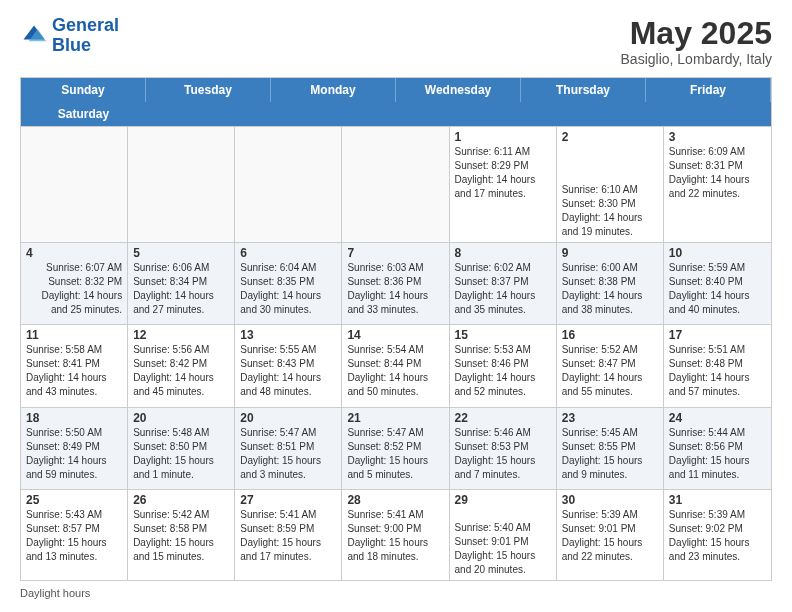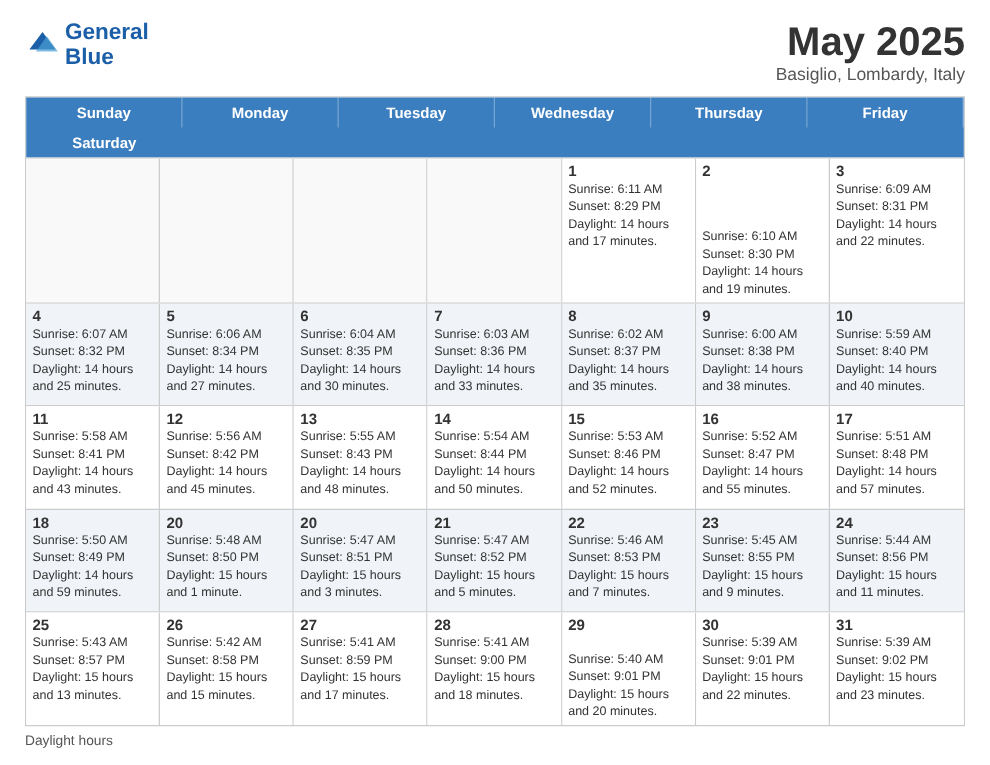--- a/index.html
+++ b/index.html
@@ -132,22 +132,22 @@
     </div>
     <div class="title-block">
       <div class="month-title">May 2025</div>
       <div class="location">Basiglio, Lombardy, Italy</div>
     </div>
   </div>
 
   <div class="calendar">
     <div class="cal-header-row">
     <div class="cal-header-cell">Sunday</div>
+        <div class="cal-header-cell">Tuesday</div>
         <div class="cal-header-cell">Monday</div>
-        <div class="cal-header-cell">Tuesday</div>
         <div class="cal-header-cell">Wednesday</div>
         <div class="cal-header-cell">Thursday</div>
         <div class="cal-header-cell">Friday</div>
         <div class="cal-header-cell">Saturday</div>
       </div>
     <div class="cal-body">
     <div class="cal-week">
           <div class="cal-cell empty"></div>
           <div class="cal-cell empty"></div>
           <div class="cal-cell empty"></div>
@@ -170,21 +170,21 @@
             <span class="day-num">3</span>
             <div class="cell-info" style="white-space: pre-line;">Sunrise: 6:09 AM
 Sunset: 8:31 PM
 Daylight: 14 hours
 and 22 minutes.</div>
           </div>
         </div>
         <div class="cal-week">
           <div class="cal-cell alt-row">
             <span class="day-num">4</span>
-            <div class="cell-info" style="white-space: pre-line;">Sunrise: 6:07 AM
+            <div class="cell-info" style="white-space: pre-line; text-align: right;">Sunrise: 6:07 AM
 Sunset: 8:32 PM
 Daylight: 14 hours
 and 25 minutes.</div>
           </div>
           <div class="cal-cell alt-row">
             <span class="day-num">5</span>
             <div class="cell-info" style="white-space: pre-line;">Sunrise: 6:06 AM
 Sunset: 8:34 PM
 Daylight: 14 hours
 and 27 minutes.</div>

